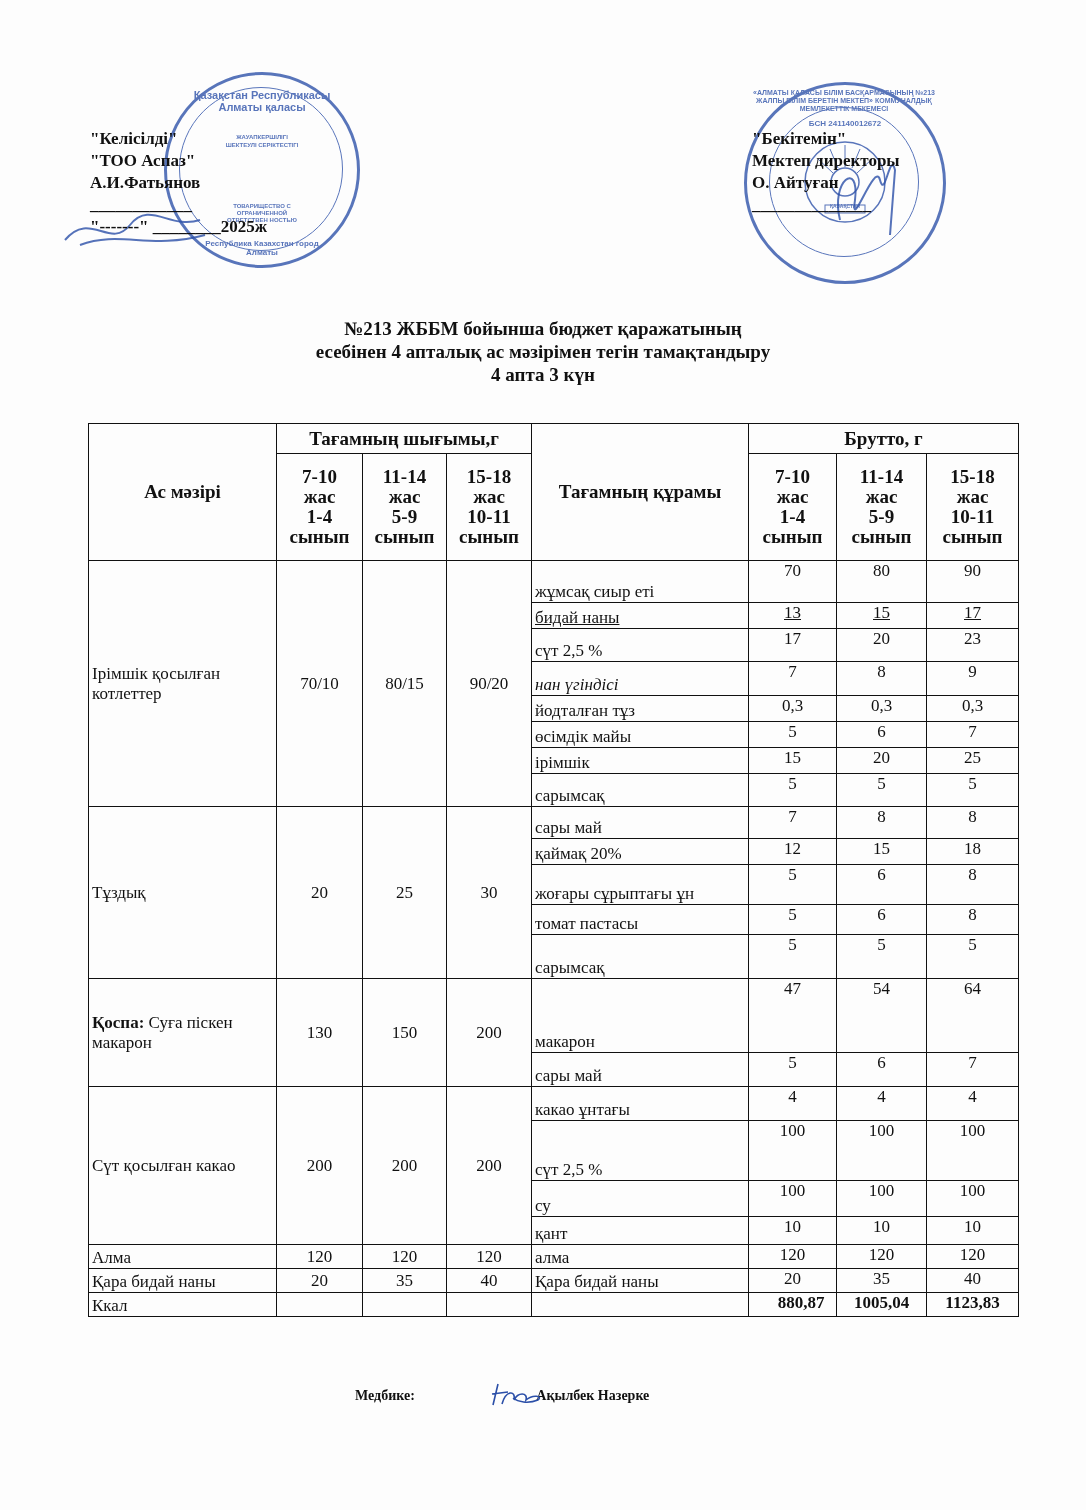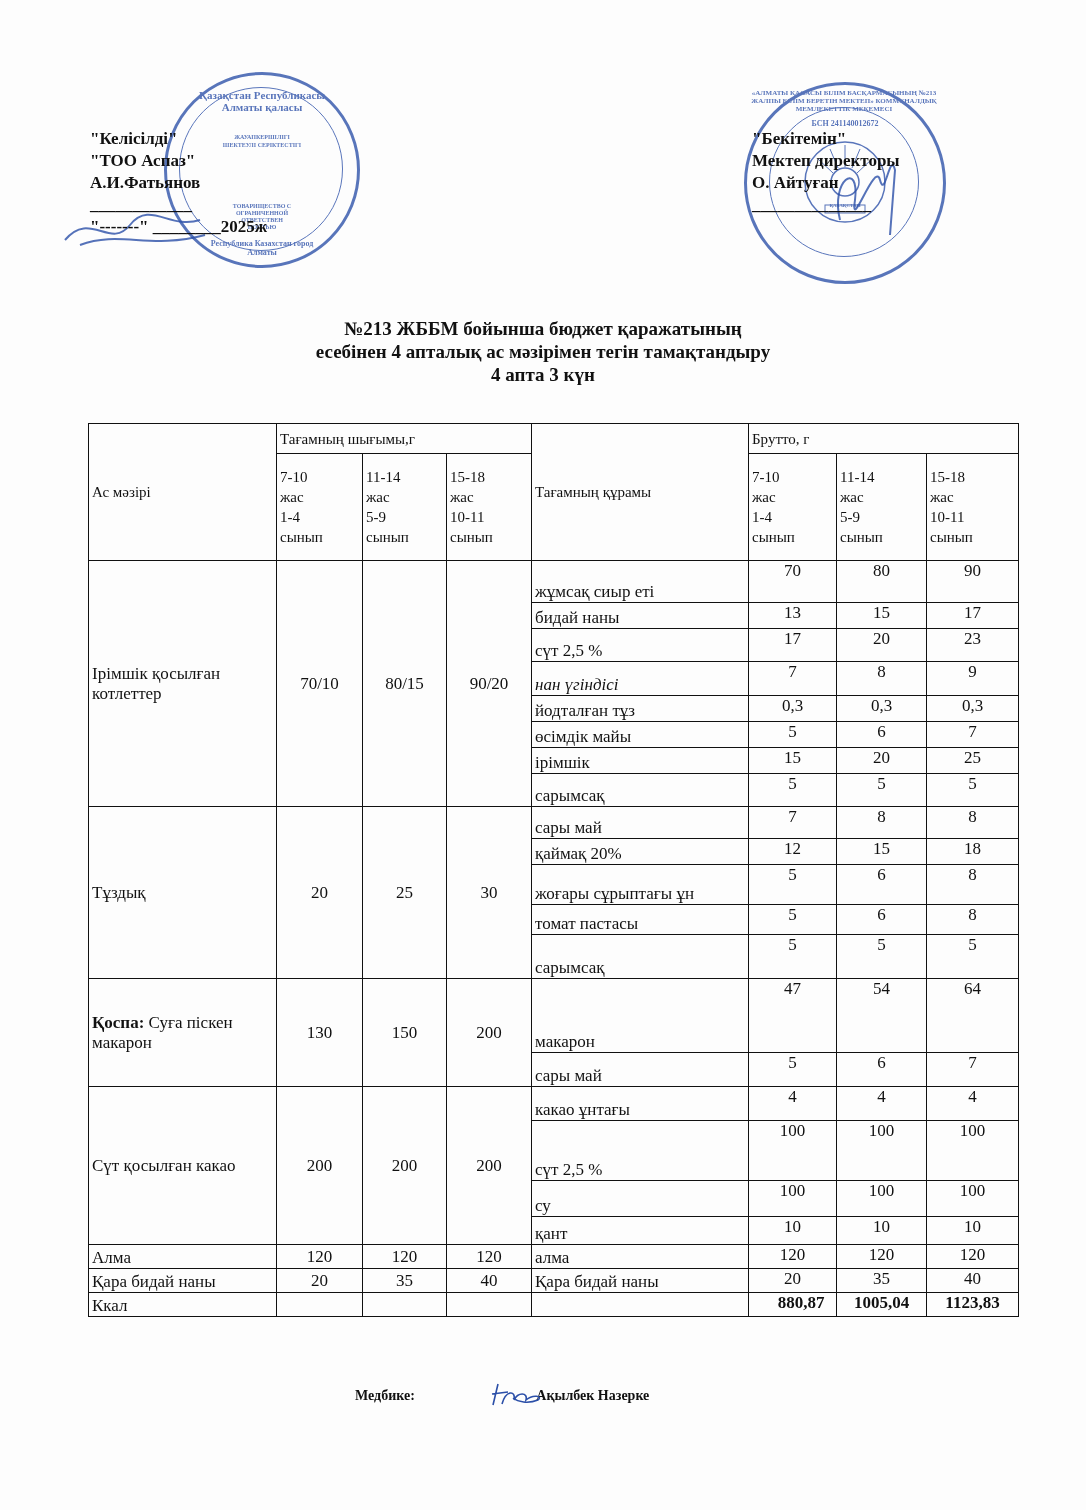--- a/index.html
+++ b/index.html
@@ -6,28 +6,28 @@
   body {
     width: 1086px; height: 1510px; background: #fdfdfd; position: relative; overflow: hidden;
     font-family: "Liberation Serif", "DejaVu Serif", serif; color: #111;
   }
   .abs { position: absolute; }
   .hdr-left { left: 90px; top: 128px; font-weight: bold; font-size: 17px; line-height: 22px; }
   .hdr-right { left: 752px; top: 128px; font-weight: bold; font-size: 17px; line-height: 22px; }
   .hdr-left div, .hdr-right div { white-space: nowrap; }
   .stamp { position: absolute; border-radius: 50%; border: 3px solid #2b4fa8; opacity: 0.78; }
   .stamp-inner { position: absolute; border-radius: 50%; border: 1.5px solid #2b4fa8; }
-  .stamp-text { position: absolute; color: #2b4fa8; font-family: Liberation Serif, serif; font-weight: bold; text-align: center; }
+  .stamp-text { position: absolute; color: #2b4fa8; font-family: Liberation Sans, sans-serif; font-weight: bold; text-align: center; }
   .title { left: 0; width: 1086px; top: 317px; text-align: center; font-weight: bold; font-size: 19px; line-height: 23px; }
   table.menu {
     position: absolute; left: 88px; top: 423px; border-collapse: collapse; table-layout: fixed;
     font-size: 17px; line-height: 20px;
   }
   table.menu td, table.menu th { border: 1.5px solid #111; padding: 0 3px; vertical-align: middle; }
-  table.menu th { font-weight: normal; text-align: left; font-size: 15px; }
+  table.menu th { font-weight: bold; text-align: center; font-size: 19px; }
   .c { text-align: center; }
   .l { text-align: left; }
   .num-top { vertical-align: top !important; text-align: center; }
   .ing { vertical-align: bottom !important; }
   .italic { font-style: italic; }
   .footer { left: 355px; top: 1388px; font-weight: bold; font-size: 14px; white-space: nowrap; }
   .footer .name { margin-left: 118px; }
   .sig { position: absolute; }
 </style>
 </head>
@@ -146,21 +146,21 @@
       <tr style="height: 42px;">
         <td class="l" rowspan="8"><span>Ірімшік қосылған котлеттер</span></td>
         <td class="c" rowspan="8">70/10</td>
         <td class="c" rowspan="8">80/15</td>
         <td class="c" rowspan="8">90/20</td>
         <td class="l ing">жұмсақ сиыр еті</td>
         <td class="num-top">70</td>
         <td class="num-top">80</td>
         <td class="num-top">90</td>
       </tr>
-      <tr style="height: 26px;">
+      <tr style="height: 26px; text-decoration: underline;">
         <td class="l ing">бидай наны</td>
         <td class="num-top">13</td>
         <td class="num-top">15</td>
         <td class="num-top">17</td>
       </tr>
       <tr style="height: 33px;">
         <td class="l ing">сүт 2,5 %</td>
         <td class="num-top">17</td>
         <td class="num-top">20</td>
         <td class="num-top">23</td>

